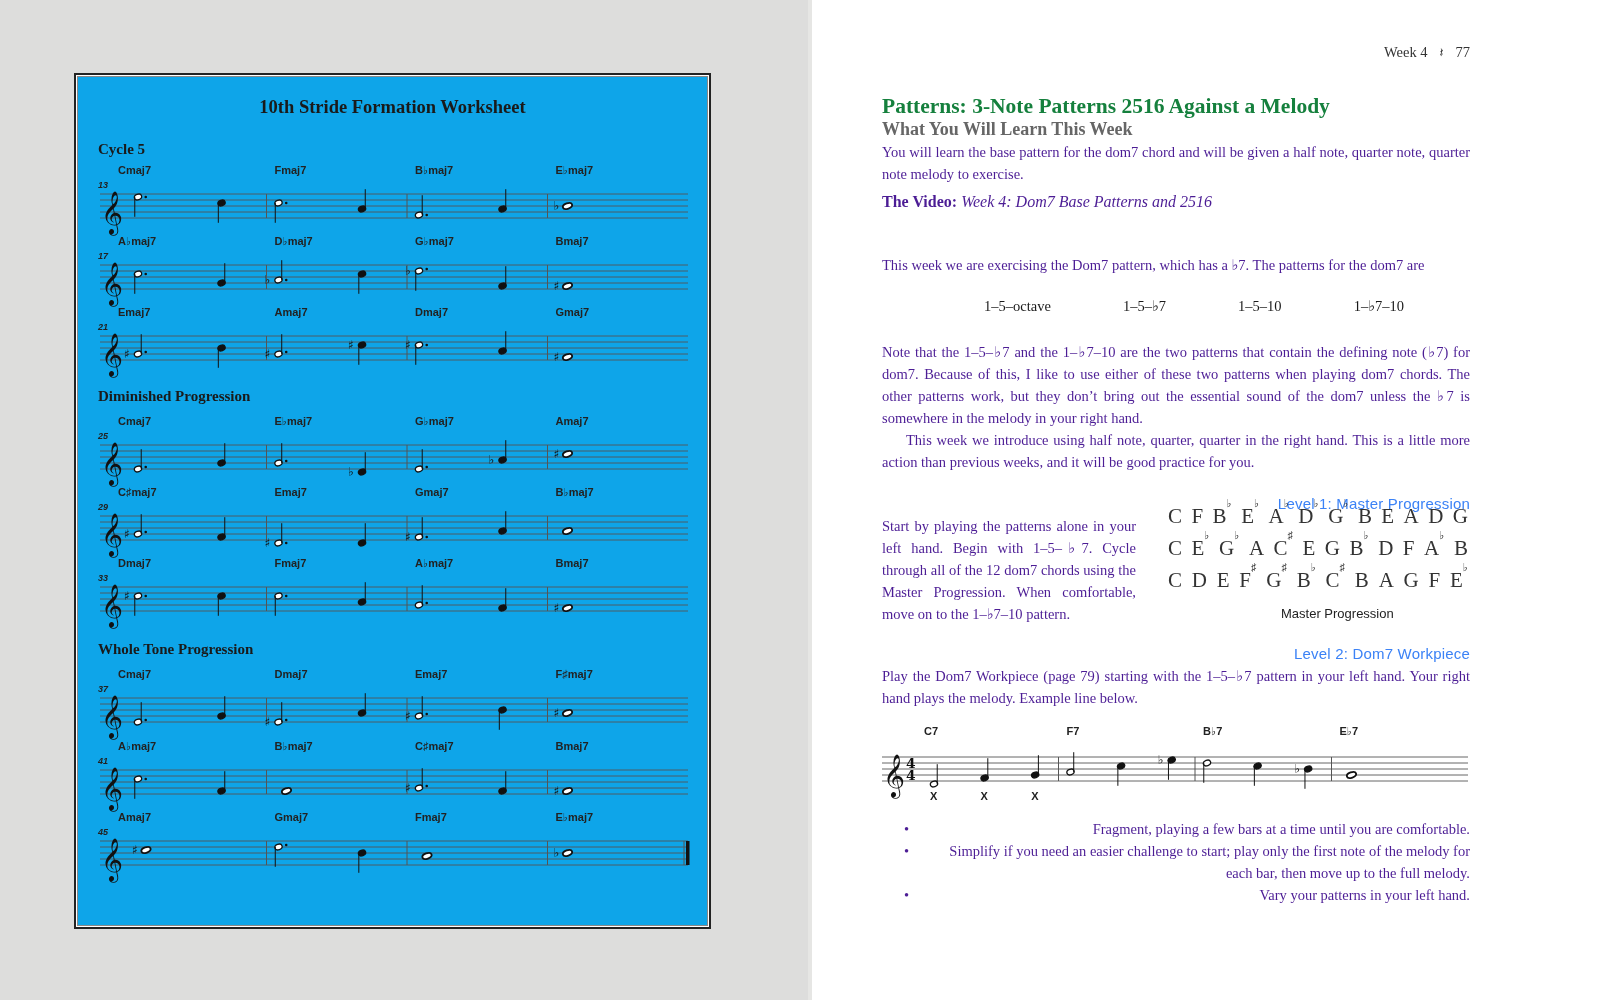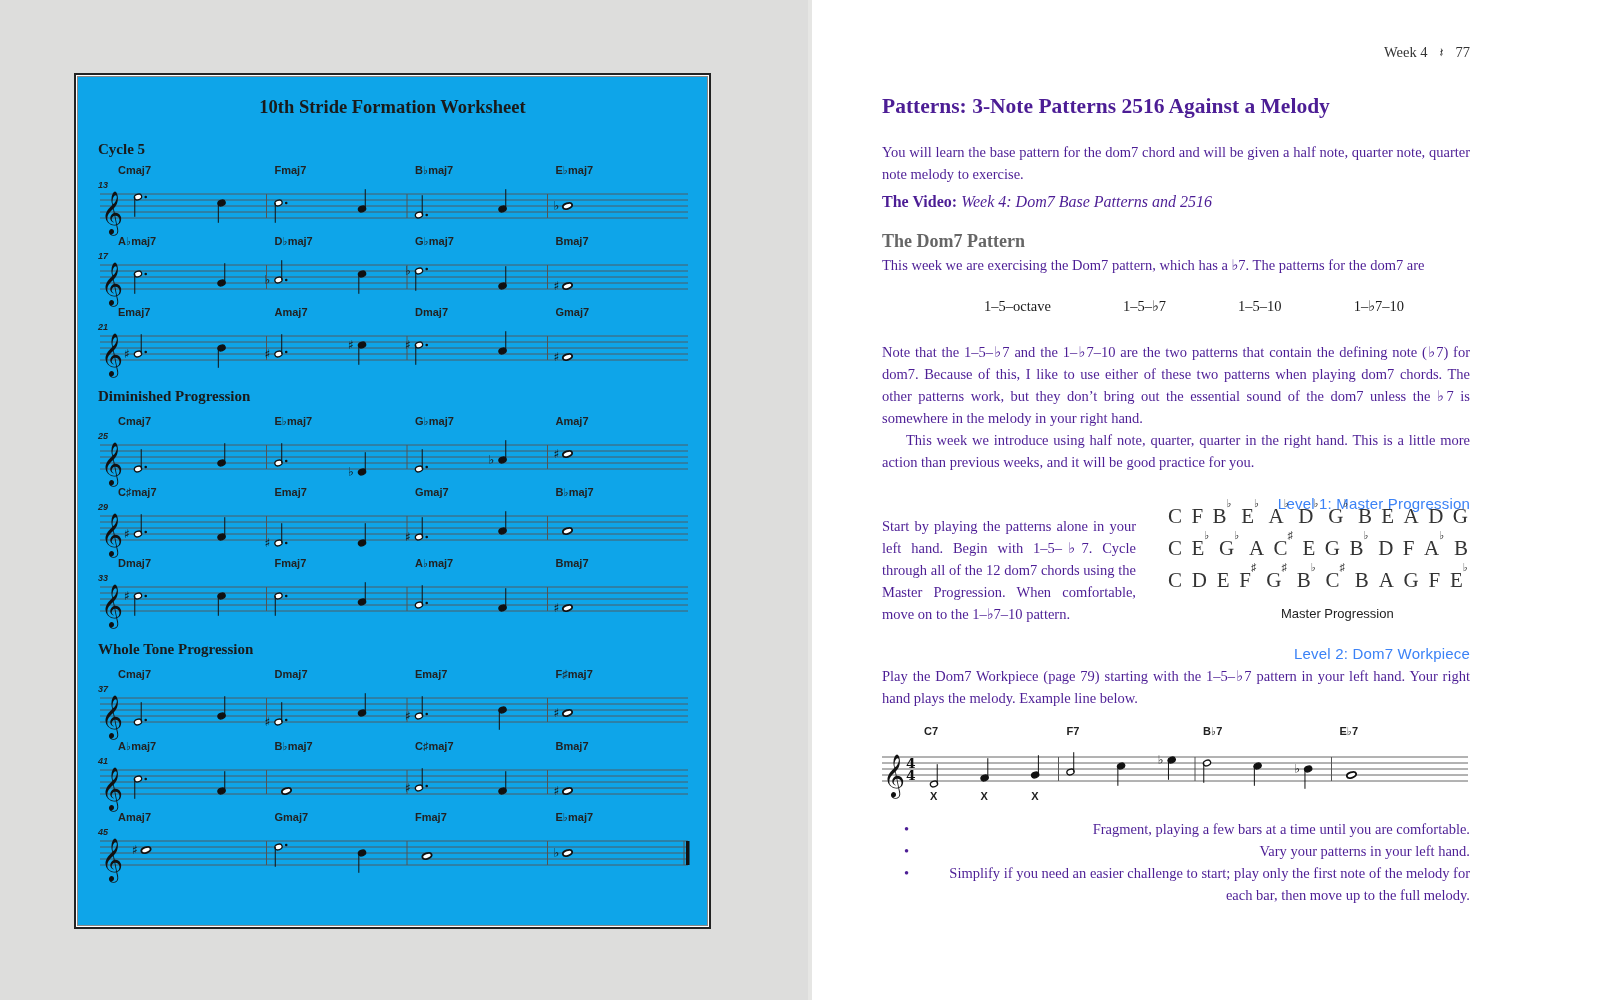--- a/index.html
+++ b/index.html
@@ -33,21 +33,21 @@
   .chord { font-family:"Liberation Sans","DejaVu Sans",sans-serif; font-weight:bold; font-size:11px; fill:#222; }
   .mnum { font-family:"Liberation Sans","DejaVu Sans",sans-serif; font-style:italic; font-weight:bold; font-size:9px; fill:#222; }
 
   
   #right-page { position:absolute; left:812px; top:0; width:788px; height:1000px; background:#fff; }
   #running-head {
     position:absolute; right:130px; top:44px; font-size:14.5px; color:#333;
   }
   #running-head .rest { display:inline-block; margin:0 12px; font-size:13px; }
   .rp { position:absolute; left:70px; width:588px; }
-  #page-title { top:94px; font-weight:bold; font-size:21.5px; color:#4c1d95; }
+  #page-title { top:94px; font-weight:bold; font-size:21.5px; color:#15803d; }
   .subhead { font-weight:bold; font-size:18px; color:#666; }
   .body-text { font-size:14.5px; line-height:22px; text-align:justify; color:#4c1d95; }
   .sans-head { font-family:"Liberation Sans","DejaVu Sans",sans-serif; font-size:15px; color:#3b82f6; letter-spacing:0.2px;text-align:right; }
   #patterns-row { top:298px; left:172px; width:420px; font-size:14.5px; display:flex; justify-content:space-between; }
   #master-grid {
     position:absolute; left:356px; top:500px; width:300px; font-size:21px; color:#333;
     line-height:32px; letter-spacing:0;
   }
   #master-grid .row { display:flex; justify-content:space-between; }
   #master-grid sup { font-size:11px; vertical-align:top; line-height:0; position:relative; top:3px; }
@@ -357,26 +357,26 @@
       <rect x="610" y="766" width="3.5" height="24" fill="#111"></rect>
     </svg>
 </div>
 
 <div id="right-page">
   <div id="running-head">
     <span>Week 4</span><span class="rest">𝄽</span><span>77</span>
   </div>
 
   <div class="rp" id="page-title">Patterns: 3-Note Patterns 2516 Against a Melody</div>
+  <div class="rp subhead" style="top:119px">What You Will Learn This Week</div>
   <div class="rp body-text" style="top:141px">You will learn the base pattern for the dom7 chord and will be given a half note, quarter note, quarter note melody to exercise.</div>
   <div class="rp body-text" style="top:191px; font-size:16px">
     <b>The Video:</b> <i>Week 4: Dom7 Base Patterns and 2516</i>
   </div>
 
-  <div class="rp subhead" style="top:231px">The Dom7 Pattern</div>
   <div class="rp body-text" style="top:254px; text-align:left">This week we are exercising the Dom7 pattern, which has a ♭7. The patterns for the dom7 are</div>
   <div class="rp" id="patterns-row">
     <span>1–5–octave</span>
     <span>1–5–♭7</span>
     <span>1–5–10</span>
     <span>1–♭7–10</span>
   </div>
   <div class="rp body-text" style="top:341px">Note that the 1–5–♭7 and the 1–♭7–10 are the two patterns that contain the defining note (♭7) for dom7. Because of this, I like to use either of these two patterns when playing dom7 chords. The other patterns work, but they don’t bring out the essential sound of the dom7 unless the ♭7 is somewhere in the melody in your right hand.</div>
   <div class="rp body-text" style="top:429px; text-indent:24px">This week we introduce using half note, quarter, quarter in the right hand. This is a little more action than previous weeks, and it will be good practice for you.</div>
 
@@ -469,17 +469,17 @@
       <ellipse cx="496.175" cy="769" rx="3.7199999999999998" ry="2.7" transform="rotate(-20 496.175 769)" fill="#111" stroke="#111" stroke-width="1.3"></ellipse>
       <line x1="492.955" x2="492.955" y1="769" y2="788.8" stroke="#111" stroke-width="1"></line>
       <line x1="519.5" x2="519.5" y1="757" y2="781" stroke="#555" stroke-width="1"></line>
       <text x="527.5" y="735" class="chord">E♭7</text>
       <ellipse cx="539.5" cy="775" rx="4.800000000000001" ry="2.7" transform="rotate(-20 539.5 775)" fill="#fff" stroke="#111" stroke-width="1.8"></ellipse>
     </svg>
 
   <div class="rp body-text" style="top:818px; text-align:left">
     <ul class="bullets">
       <li>Fragment, playing a few bars at a time until you are comfortable.</li>
+      <li>Simplify if you need an easier challenge to start; play only the first note of the melody for each bar, then move up to the full melody.</li>
       <li>Vary your patterns in your left hand.</li>
-      <li>Simplify if you need an easier challenge to start; play only the first note of the melody for each bar, then move up to the full melody.</li>
     </ul>
   </div>
 </div>
 
 </body></html>

